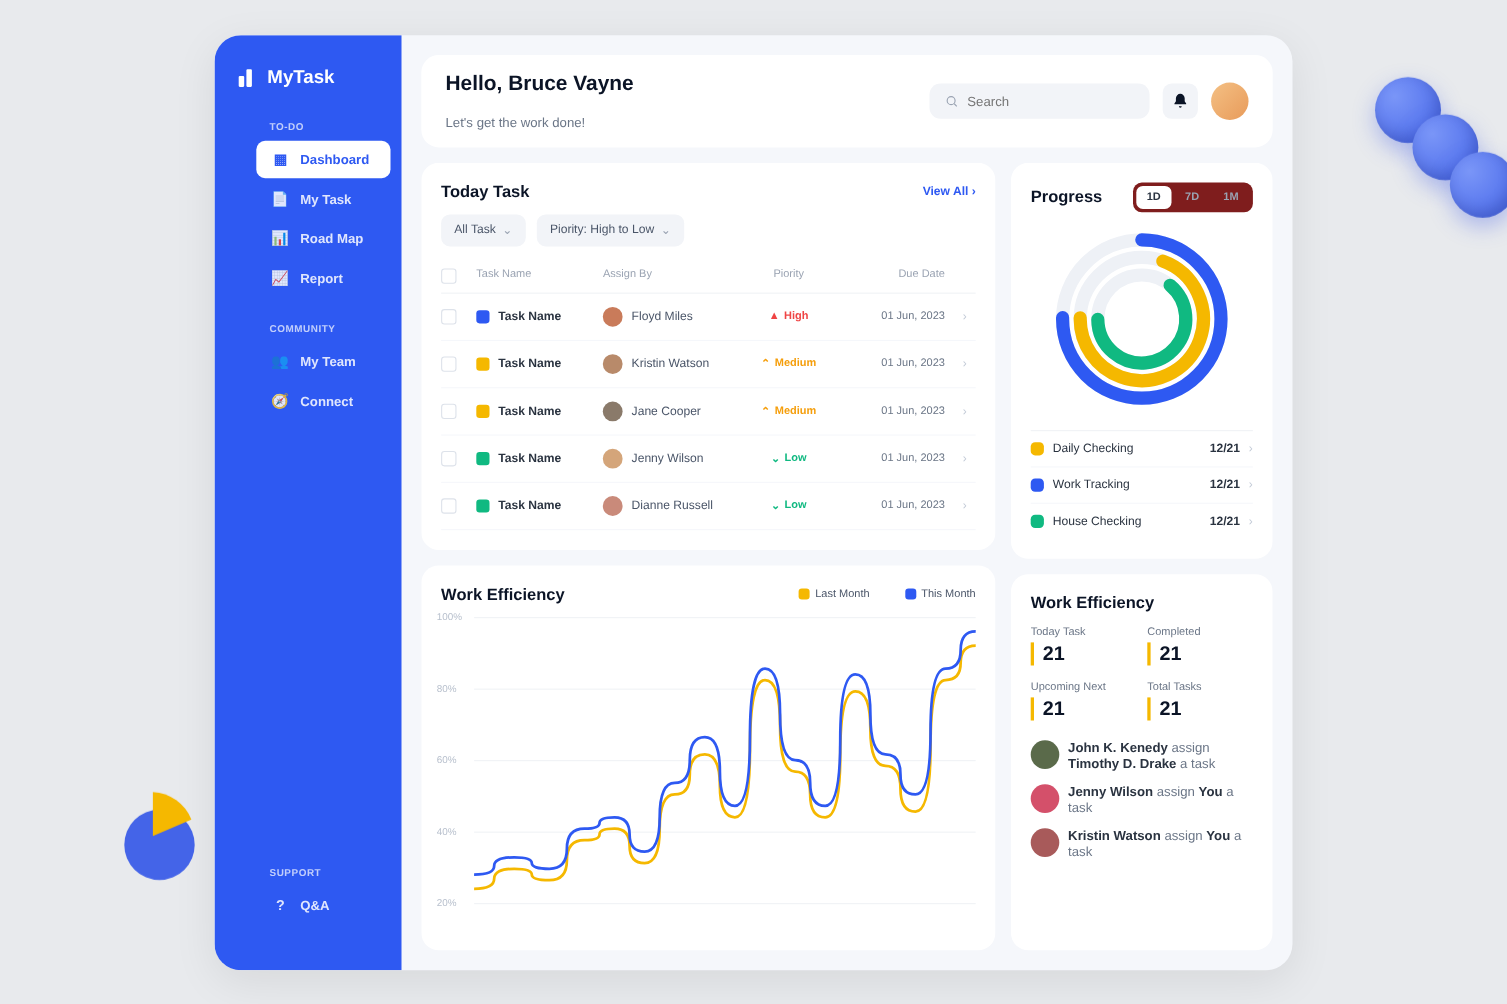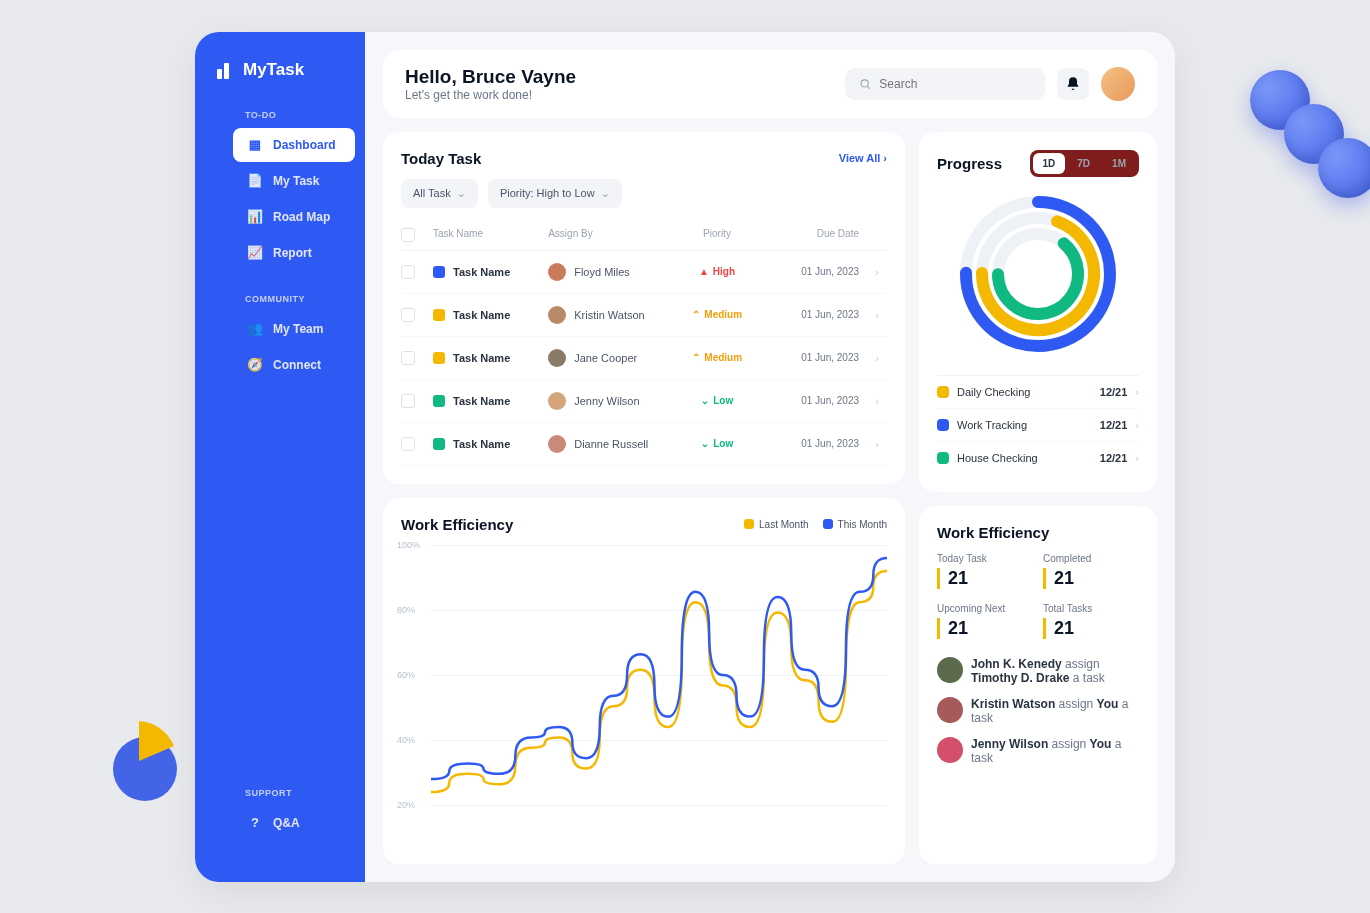--- a/index.html
+++ b/index.html
@@ -12,21 +12,21 @@
 .brand-icon span:nth-child(1){ height: 10px; } .brand-icon span:nth-child(2){ height: 16px; }
 .brand-text { font-size: 17px; font-weight: 700; }
 .nav-section { margin-bottom: 12px; padding-left: 28px; }
 .nav-heading { font-size: 9px; font-weight: 600; letter-spacing: 0.5px; opacity: 0.7; padding: 10px 22px 6px; }
 .nav-item { display: flex; align-items: center; gap: 10px; padding: 9px 14px; margin: 2px 10px; border-radius: 8px; font-size: 12px; font-weight: 600; cursor: pointer; color: rgba(255,255,255,0.85); }
 .nav-item.active { background: #fff; color: #2e59f2; }
 .nav-icon { width: 16px; height: 16px; display: flex; align-items: center; justify-content: center; font-size: 13px; }
 .main { flex: 1; display: flex; flex-direction: column; padding: 18px; gap: 14px; overflow: hidden; }
 .header { background: #fff; border-radius: 16px; padding: 16px 22px; display: flex; align-items: center; justify-content: space-between; }
 .greeting h1 { font-size: 19px; font-weight: 700; color: #0b1426; }
-.greeting p { font-size: 12px; color: #6b7687; margin-top: 0; }
+.greeting p { font-size: 12px; color: #6b7687; margin-top: 16px; }
 .header-right { display: flex; align-items: center; gap: 12px; }
 .search { background: #f2f4f8; border-radius: 10px; padding: 9px 14px; display: flex; align-items: center; gap: 8px; width: 200px; }
 .search input { border: none; background: transparent; outline: none; font-size: 12px; color: #6b7687; width: 100%; }
 .bell { width: 32px; height: 32px; background: #f2f4f8; border-radius: 8px; display: flex; align-items: center; justify-content: center; cursor: pointer; }
 .avatar { width: 34px; height: 34px; border-radius: 50%; background: linear-gradient(135deg,#f4c084,#e89b5a); }
 .content { flex: 1; display: flex; gap: 14px; overflow: hidden; }
 .col-left { flex: 1; display: flex; flex-direction: column; gap: 14px; overflow: hidden; }
 .col-right { width: 238px; display: flex; flex-direction: column; gap: 14px; overflow: hidden; }
 .card { background: #fff; border-radius: 16px; padding: 18px; }
 .card-head { display: flex; justify-content: space-between; align-items: center; margin-bottom: 12px; }
@@ -38,21 +38,21 @@
 .table-row { display: grid; grid-template-columns: 24px 1.2fr 1.3fr 1fr 1fr 20px; gap: 8px; padding: 12px 0; font-size: 11px; color: #4a5568; align-items: center; border-bottom:1px solid #f5f7fb; }
 .checkbox { width: 14px; height: 14px; border: 1.5px solid #dde2ea; border-radius: 3px; cursor: pointer; }
 .task-name { display: flex; align-items: center; gap: 8px; font-weight: 600; color: #2a3340; }
 .dot { width: 12px; height: 12px; border-radius: 3px; }
 .assign { display: flex; align-items: center; gap: 8px; color: #4a5568; }
 .mini-avatar { width: 18px; height: 18px; border-radius: 50%; }
 .priority { display: flex; align-items: center; gap: 4px; font-weight: 600; font-size: 10px; }
 .prio-high { color: #ef4444; } .prio-med { color: #f59e0b; } .prio-low { color: #10b981; }
 .due { color: #6b7687; font-size: 10px; text-align:right; }
 .chev { color: #c2cad6; cursor: pointer; text-align:center; }
-.legend { display: flex; gap: 14px; font-size: 10px; color: #4a5568; align-items: center; }
+.legend { display: flex; gap: 32px; font-size: 10px; color: #4a5568; align-items: center; }
 .legend-item { display: flex; align-items: center; gap: 5px; }
 .sq { width: 10px; height: 10px; border-radius: 3px; }
 .chart-area { position: relative; height: 280px; margin-top: 10px; }
 .y-label { position: absolute; left: -4px; font-size: 9px; color: #b8c0cd; transform: translateY(-50%); }
 .grid-line { position: absolute; left: 30px; right: 0; height: 1px; background: #f0f2f6; }
 .chart-svg { position: absolute; left: 30px; right: 0; top: 0; bottom: 0; }
 .time-tabs { display: flex; background: #7f1d1d; border-radius: 8px; padding: 3px; gap: 2px; }
 .time-tab { padding: 5px 10px; font-size: 10px; font-weight: 600; color: #9aa3b2; border-radius: 6px; cursor: pointer; }
 .time-tab.active { background: #fff; color: #2a3340; }
 .progress-ring { display: flex; justify-content: center; margin: 10px 0 16px; }
@@ -347,26 +347,26 @@
                 <div class="stat-label">Total Tasks</div>
                 <div class="stat-val">21</div>
               </div>
             </div>
           <div class="activity" id="activity-list">
               <div class="act-item">
                 <span class="act-avatar" style="background:#5a6a4a"></span>
                 <span class="act-text"><b>John K. Kenedy</b> assign <b>Timothy D. Drake</b> a task</span>
               </div>
               <div class="act-item">
+                <span class="act-avatar" style="background:#d4506a"></span>
+                <span class="act-text"><b>Jenny Wilson</b> assign <b>You</b> a task</span>
+              </div>
+              <div class="act-item">
                 <span class="act-avatar" style="background:#a85a5a"></span>
                 <span class="act-text"><b>Kristin Watson</b> assign <b>You</b> a task</span>
-              </div>
-              <div class="act-item">
-                <span class="act-avatar" style="background:#d4506a"></span>
-                <span class="act-text"><b>Jenny Wilson</b> assign <b>You</b> a task</span>
               </div>
             </div>
         </section>
       </div>
     </div>
   </main>
 </div>
 
 <div class="deco-spheres">
   <div class="sphere s1"></div>

